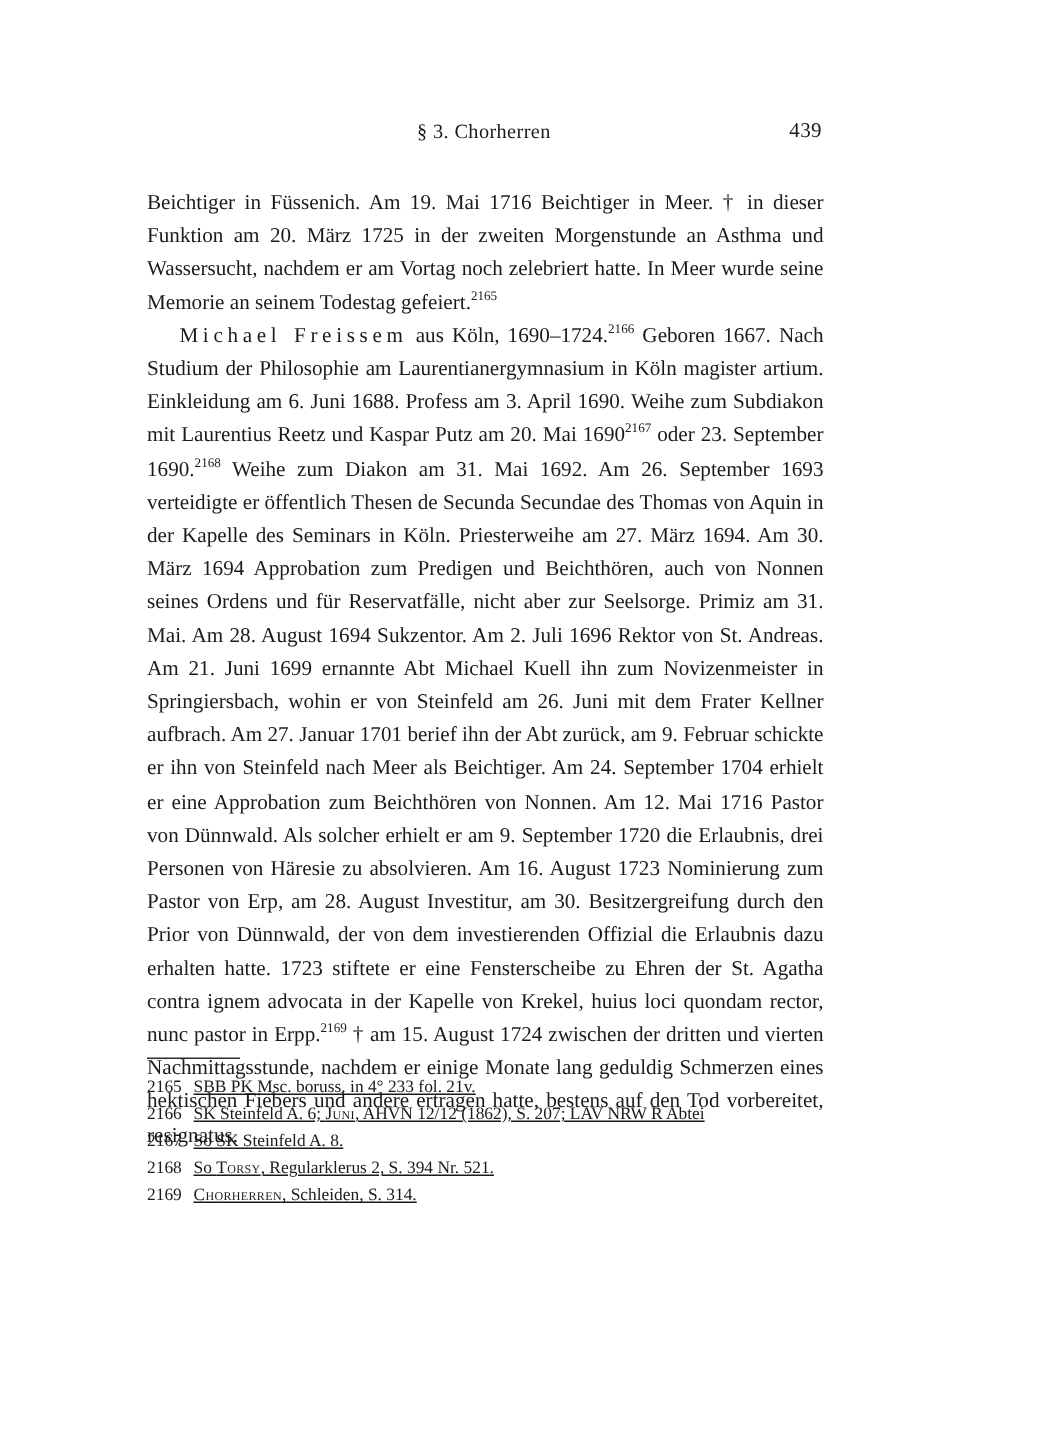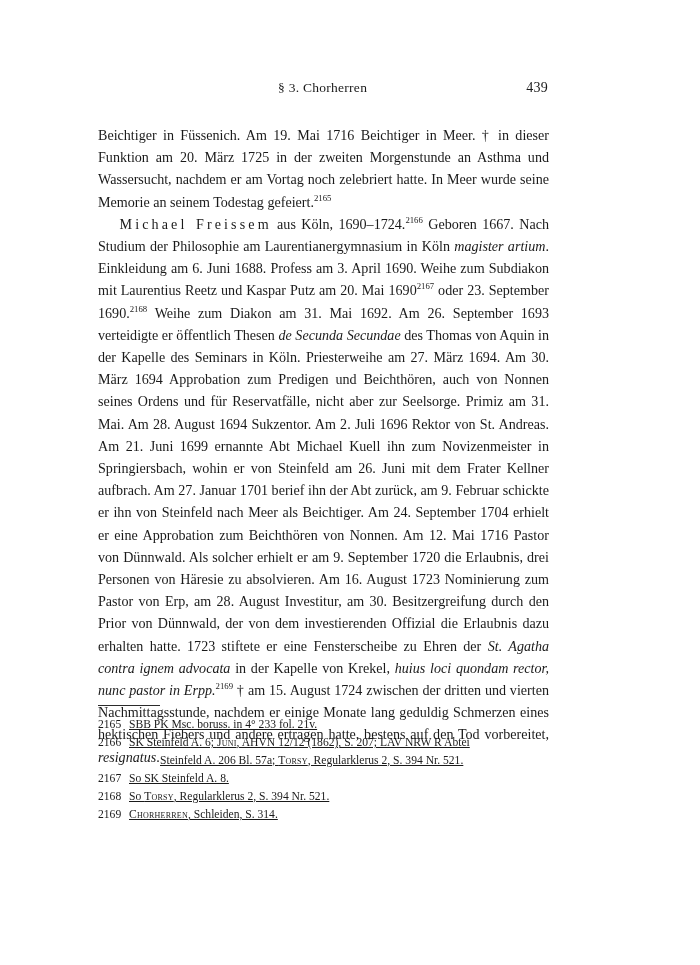--- a/index.html
+++ b/index.html
@@ -59,21 +59,20 @@
   .body-text p {
     margin: 0;
   }
   .body-text p.indent {
     text-indent: 0;
   }
   .spaced {
     letter-spacing: 0.22em;
   }
   .ital {
-    font-style: italic;
   }
   sup {
     font-size: 0.62em;
     vertical-align: super;
     line-height: 0;
   }
   .rule {
     position: absolute;
     left: 98px;
     top: 705px;
@@ -135,21 +134,21 @@
 
   <div class="notes">
 
     <div class="note">
       <span class="num">2165</span>
       <span class="txt">SBB PK Msc. boruss. in 4° 233 fol. 21v.</span>
     </div>
 
     <div class="note">
       <span class="num">2166</span>
-      <span class="txt"><span>SK Steinfeld A. 6; </span><span class="sc">Juni</span><span>, AHVN 12/12 (1862), S. 207; LAV NRW R Abtei</span><span class="note-indent"><span>Steinfeld A. 206 Bl. 57a; </span><span class="sc">Torsy</span><span>, Regularklerus 2, S. 394 Nr. 521.</span></span></span>
+      <span class="txt"><span>SK Steinfeld A. 6; </span><span class="sc">Juni</span><span>, AHVN 12/12 (1862), S. 207; LAV NRW R Abtei</span></span>
     </div>
 
     <div class="note">
       <span class="num">2167</span>
       <span class="txt">So SK Steinfeld A. 8.</span>
     </div>
 
     <div class="note">
       <span class="num">2168</span>
       <span class="txt"><span>So </span><span class="sc">Torsy</span><span>, Regularklerus 2, S. 394 Nr. 521.</span></span>

